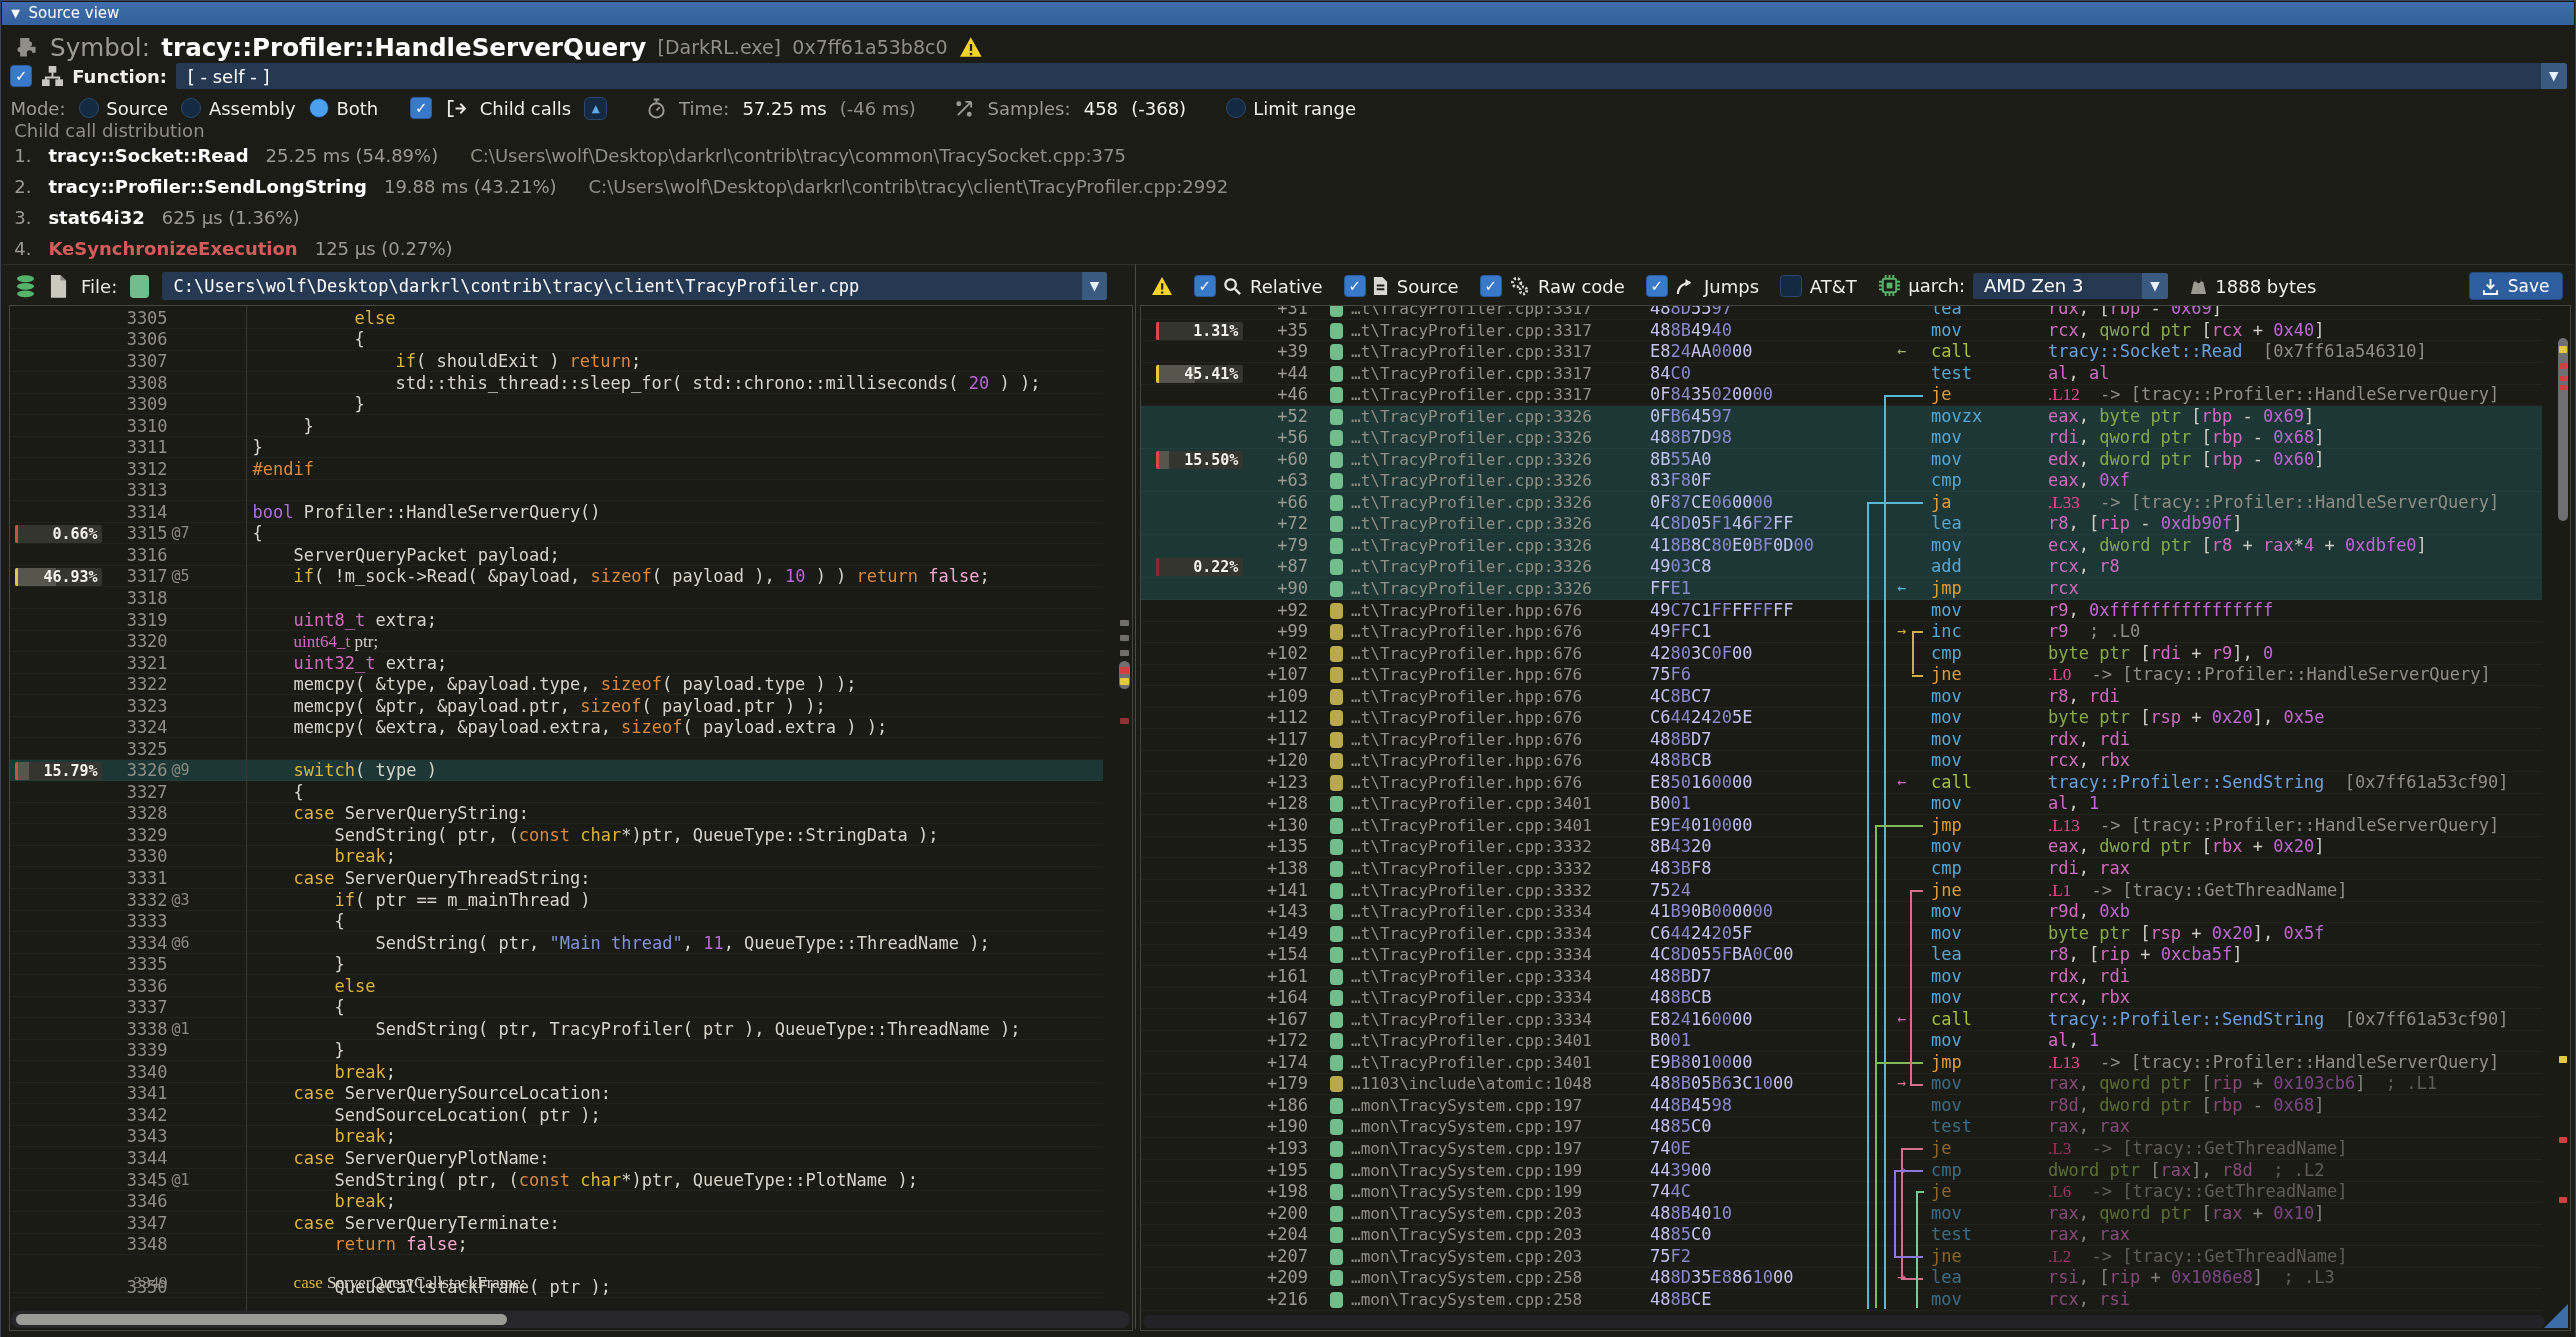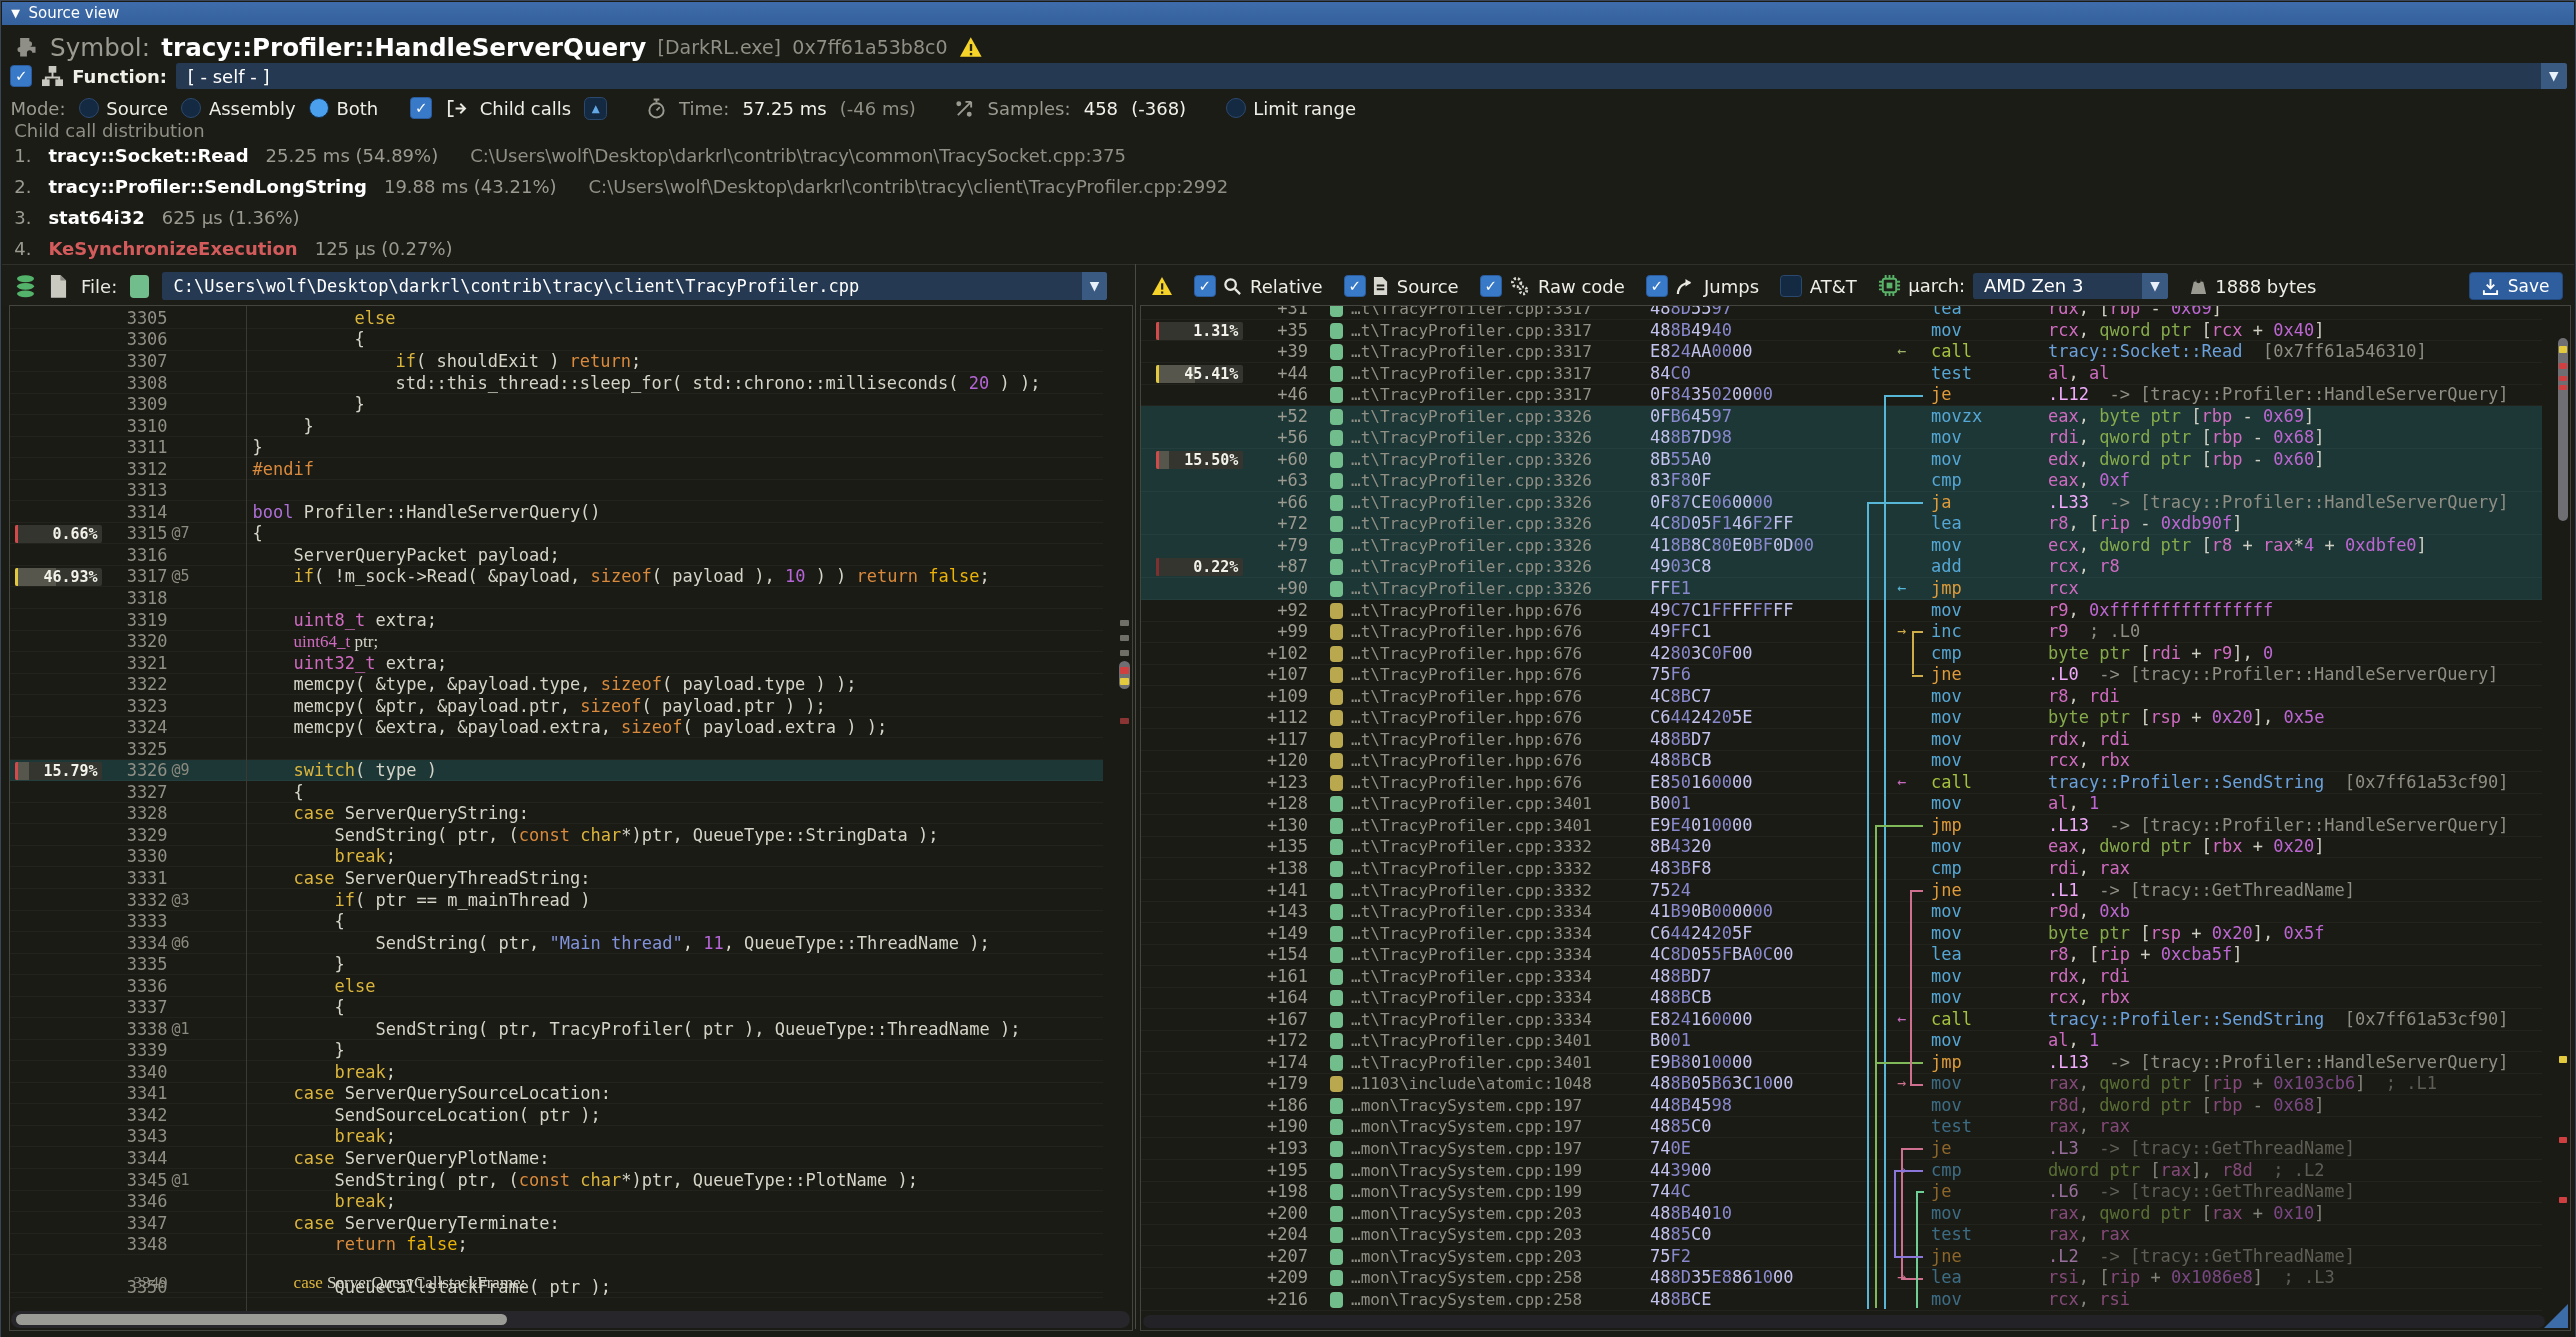--- a/index.html
+++ b/index.html
@@ -67,23 +67,23 @@
   .anno{position:absolute;left:162px;color:#8a8a7f;font-size:15px;}
   .codecell{position:absolute;left:243px;}
   .gutdiv{position:absolute;left:236px;top:0;bottom:19px;width:0.9px;background:#3a3a33;}
   .chip{position:absolute;top:1.9px;width:87px;height:18px;background:#35352f;border-radius:1.9px;overflow:hidden;}
   .chip .fill{position:absolute;left:0;top:0;bottom:0;background:#56564c;}
   .chip .bar{position:absolute;left:0;top:0;bottom:0;width:2.8px;}
   .chip b{position:absolute;right:4.7px;top:0;font-size:15px;line-height:18px;color:#f2f2ea;font-family:"DejaVu Sans Mono",monospace;}
   .chip-src{left:5.7px;} .chip-asm{left:15px;}
   
   .tk-k{color:#dcb63c;} .tk-o{color:#d98a3c;} .tk-t{color:#cf6bc0;} .tk-tp{color:#ad6fd6;}
-  .tk-n{color:#b565d6;} .tk-s{color:#8293dd;} .tk-b{color:#eab308;} .tk-p{color:#d4d4c8;}
+  .tk-n{color:#b565d6;} .tk-s{color:#8293dd;} .tk-b{color:#f9a8d4;} .tk-p{color:#d4d4c8;}
   .a-r{color:#cf6bc0;} .a-n{color:#bd67d3;} .a-m{color:#85aa4b;} .a-p{color:#cfcfc3;}
-  .a-l{color:#f0abfc;} .a-g{color:#8e8e84;} .a-c{color:#6aa1dc;}
+  .a-l{color:#ec4899;font-family:Liberation Serif, serif;} .a-g{color:#8e8e84;} .a-c{color:#6aa1dc;}
   .mn-m{color:#55a7d5;} .mn-j{color:#df9c3a;} .mn-c{color:#a4c23f;}
   .aoff{position:absolute;left:91px;width:76px;text-align:right;color:#9a9a90;}
   .asq{position:absolute;left:189px;top:2.8px;width:13.2px;height:16px;border-radius:3.8px;}
   .sq-g{background:#72bd8c;} .sq-y{background:#b9a84e;}
   .aloc{position:absolute;left:210px;color:#8f8f85;font-size:16px;}
   .ahex{position:absolute;left:509px;}
   .hx1{color:#c2c2ee;} .hx2{color:#8888cc;}
   .aar{position:absolute;left:756px;width:24.6px;font-size:15px;}
   .amn{position:absolute;left:790px;}
   .aops{position:absolute;left:907px;}

